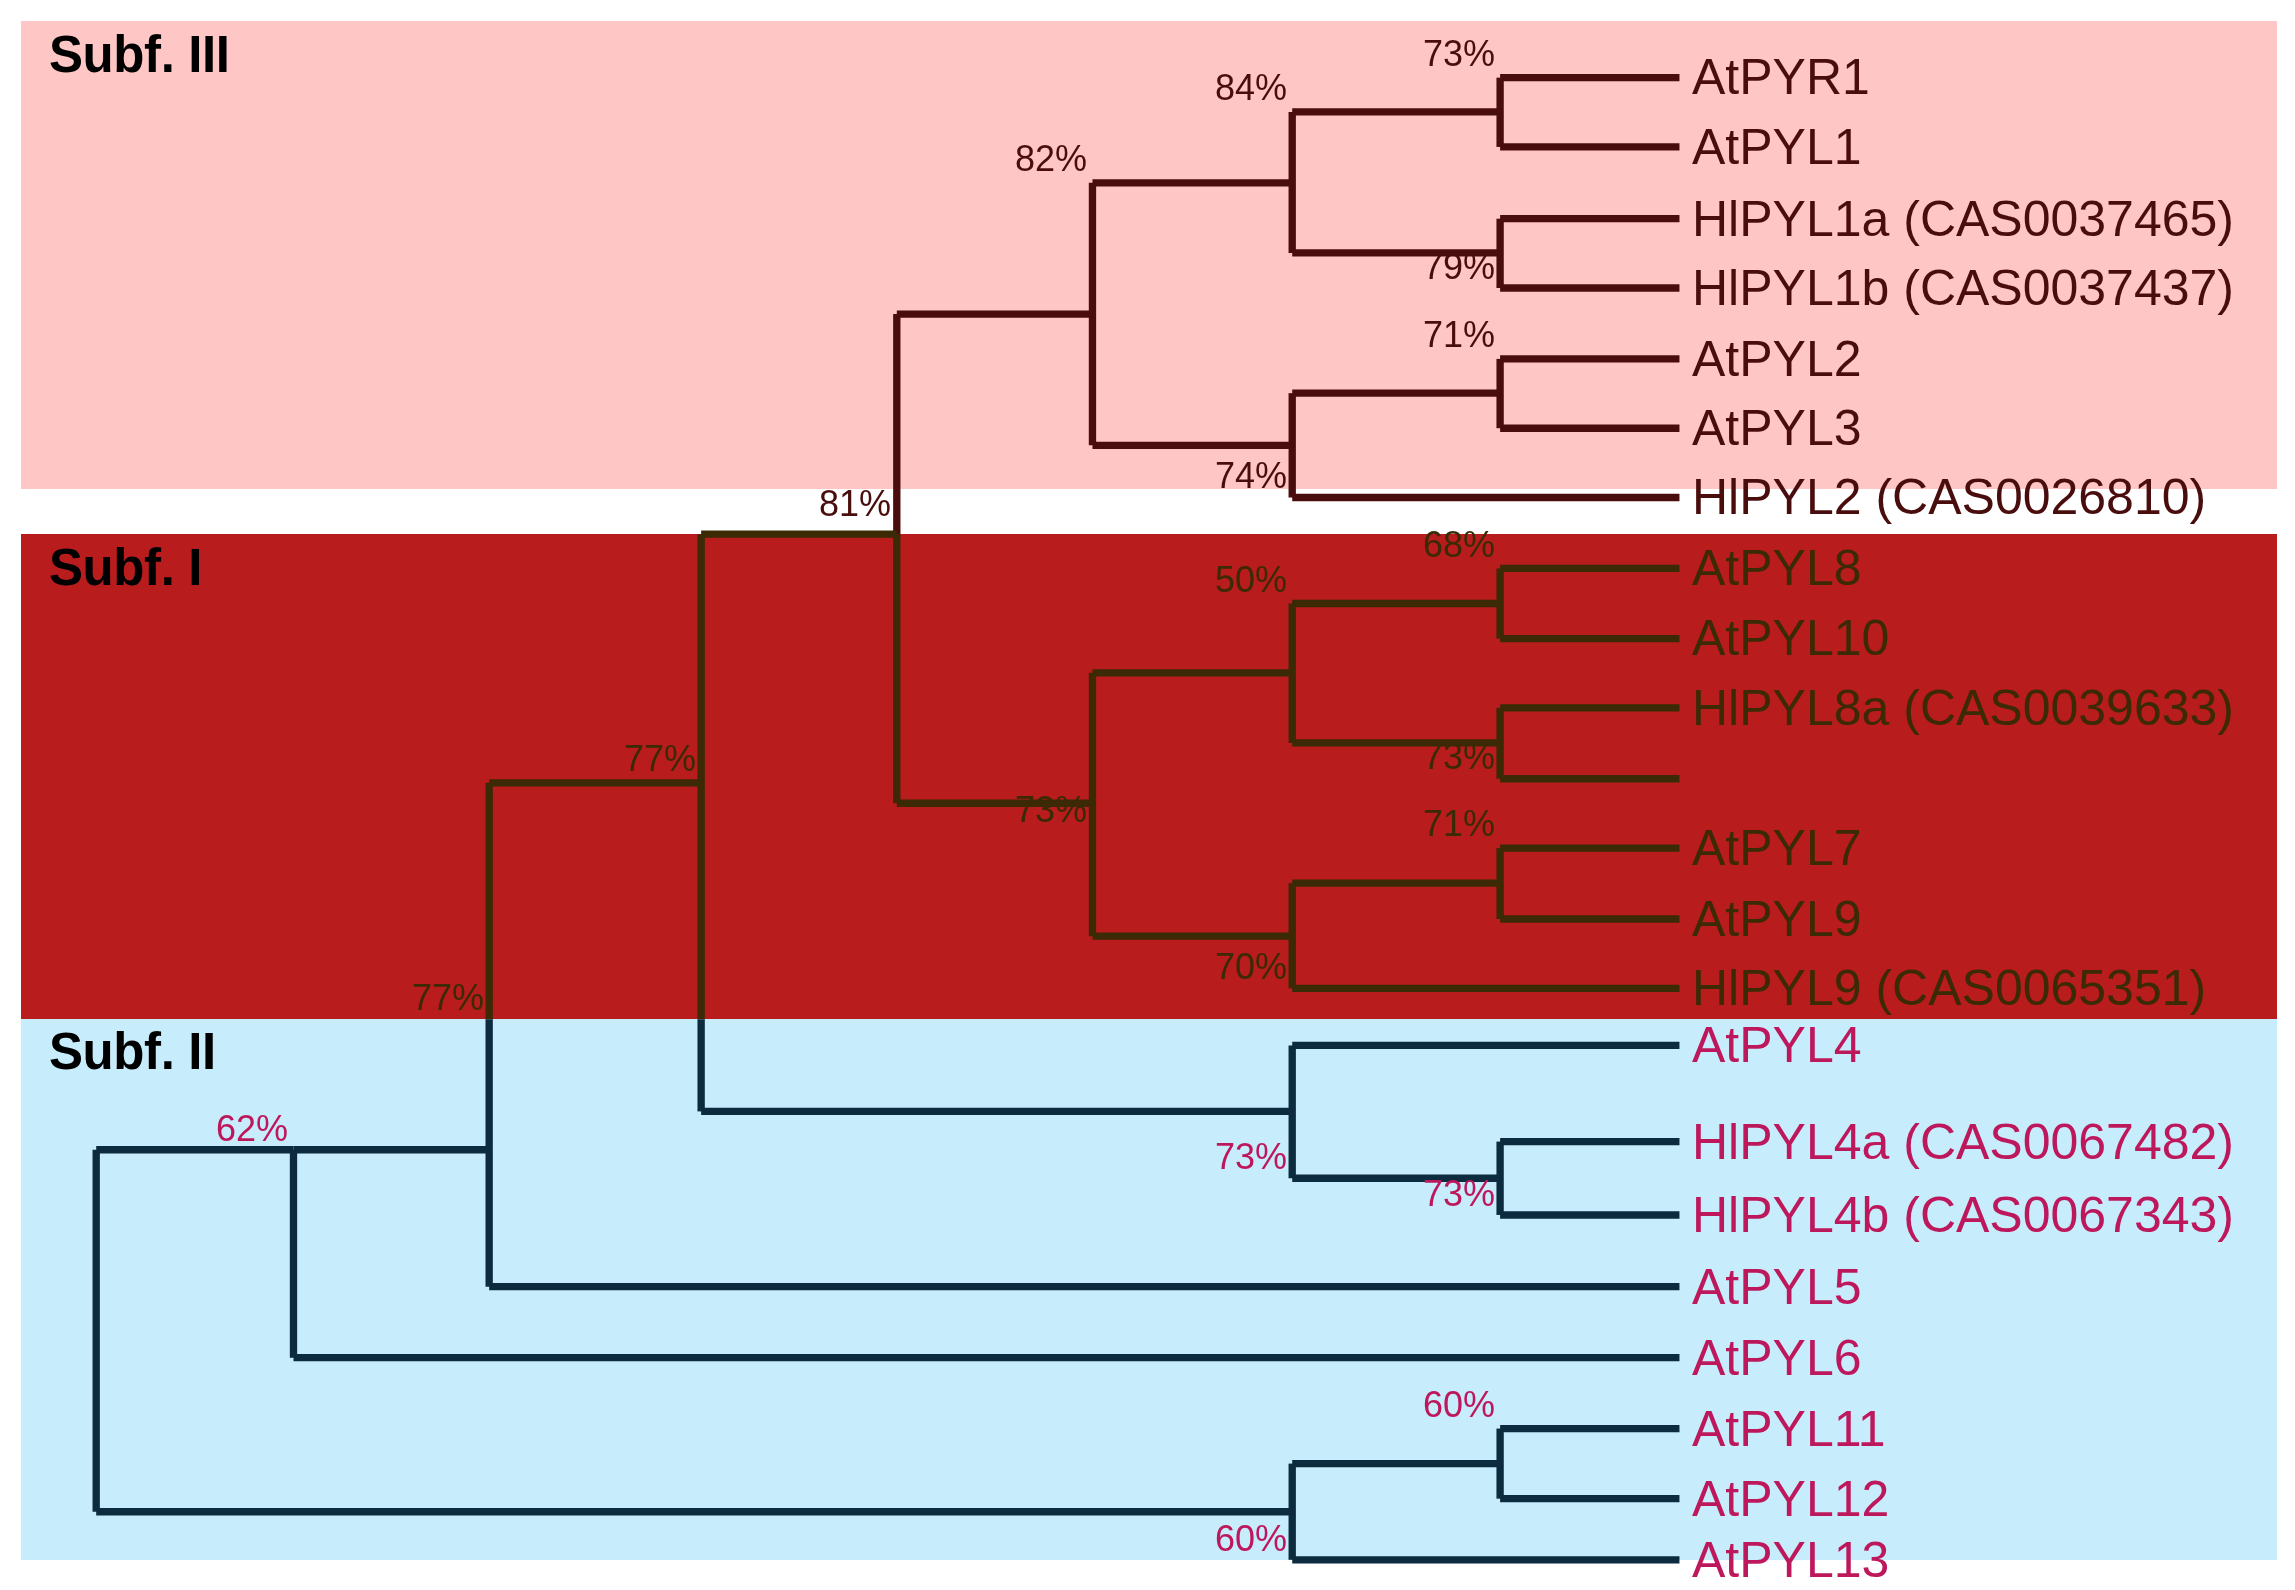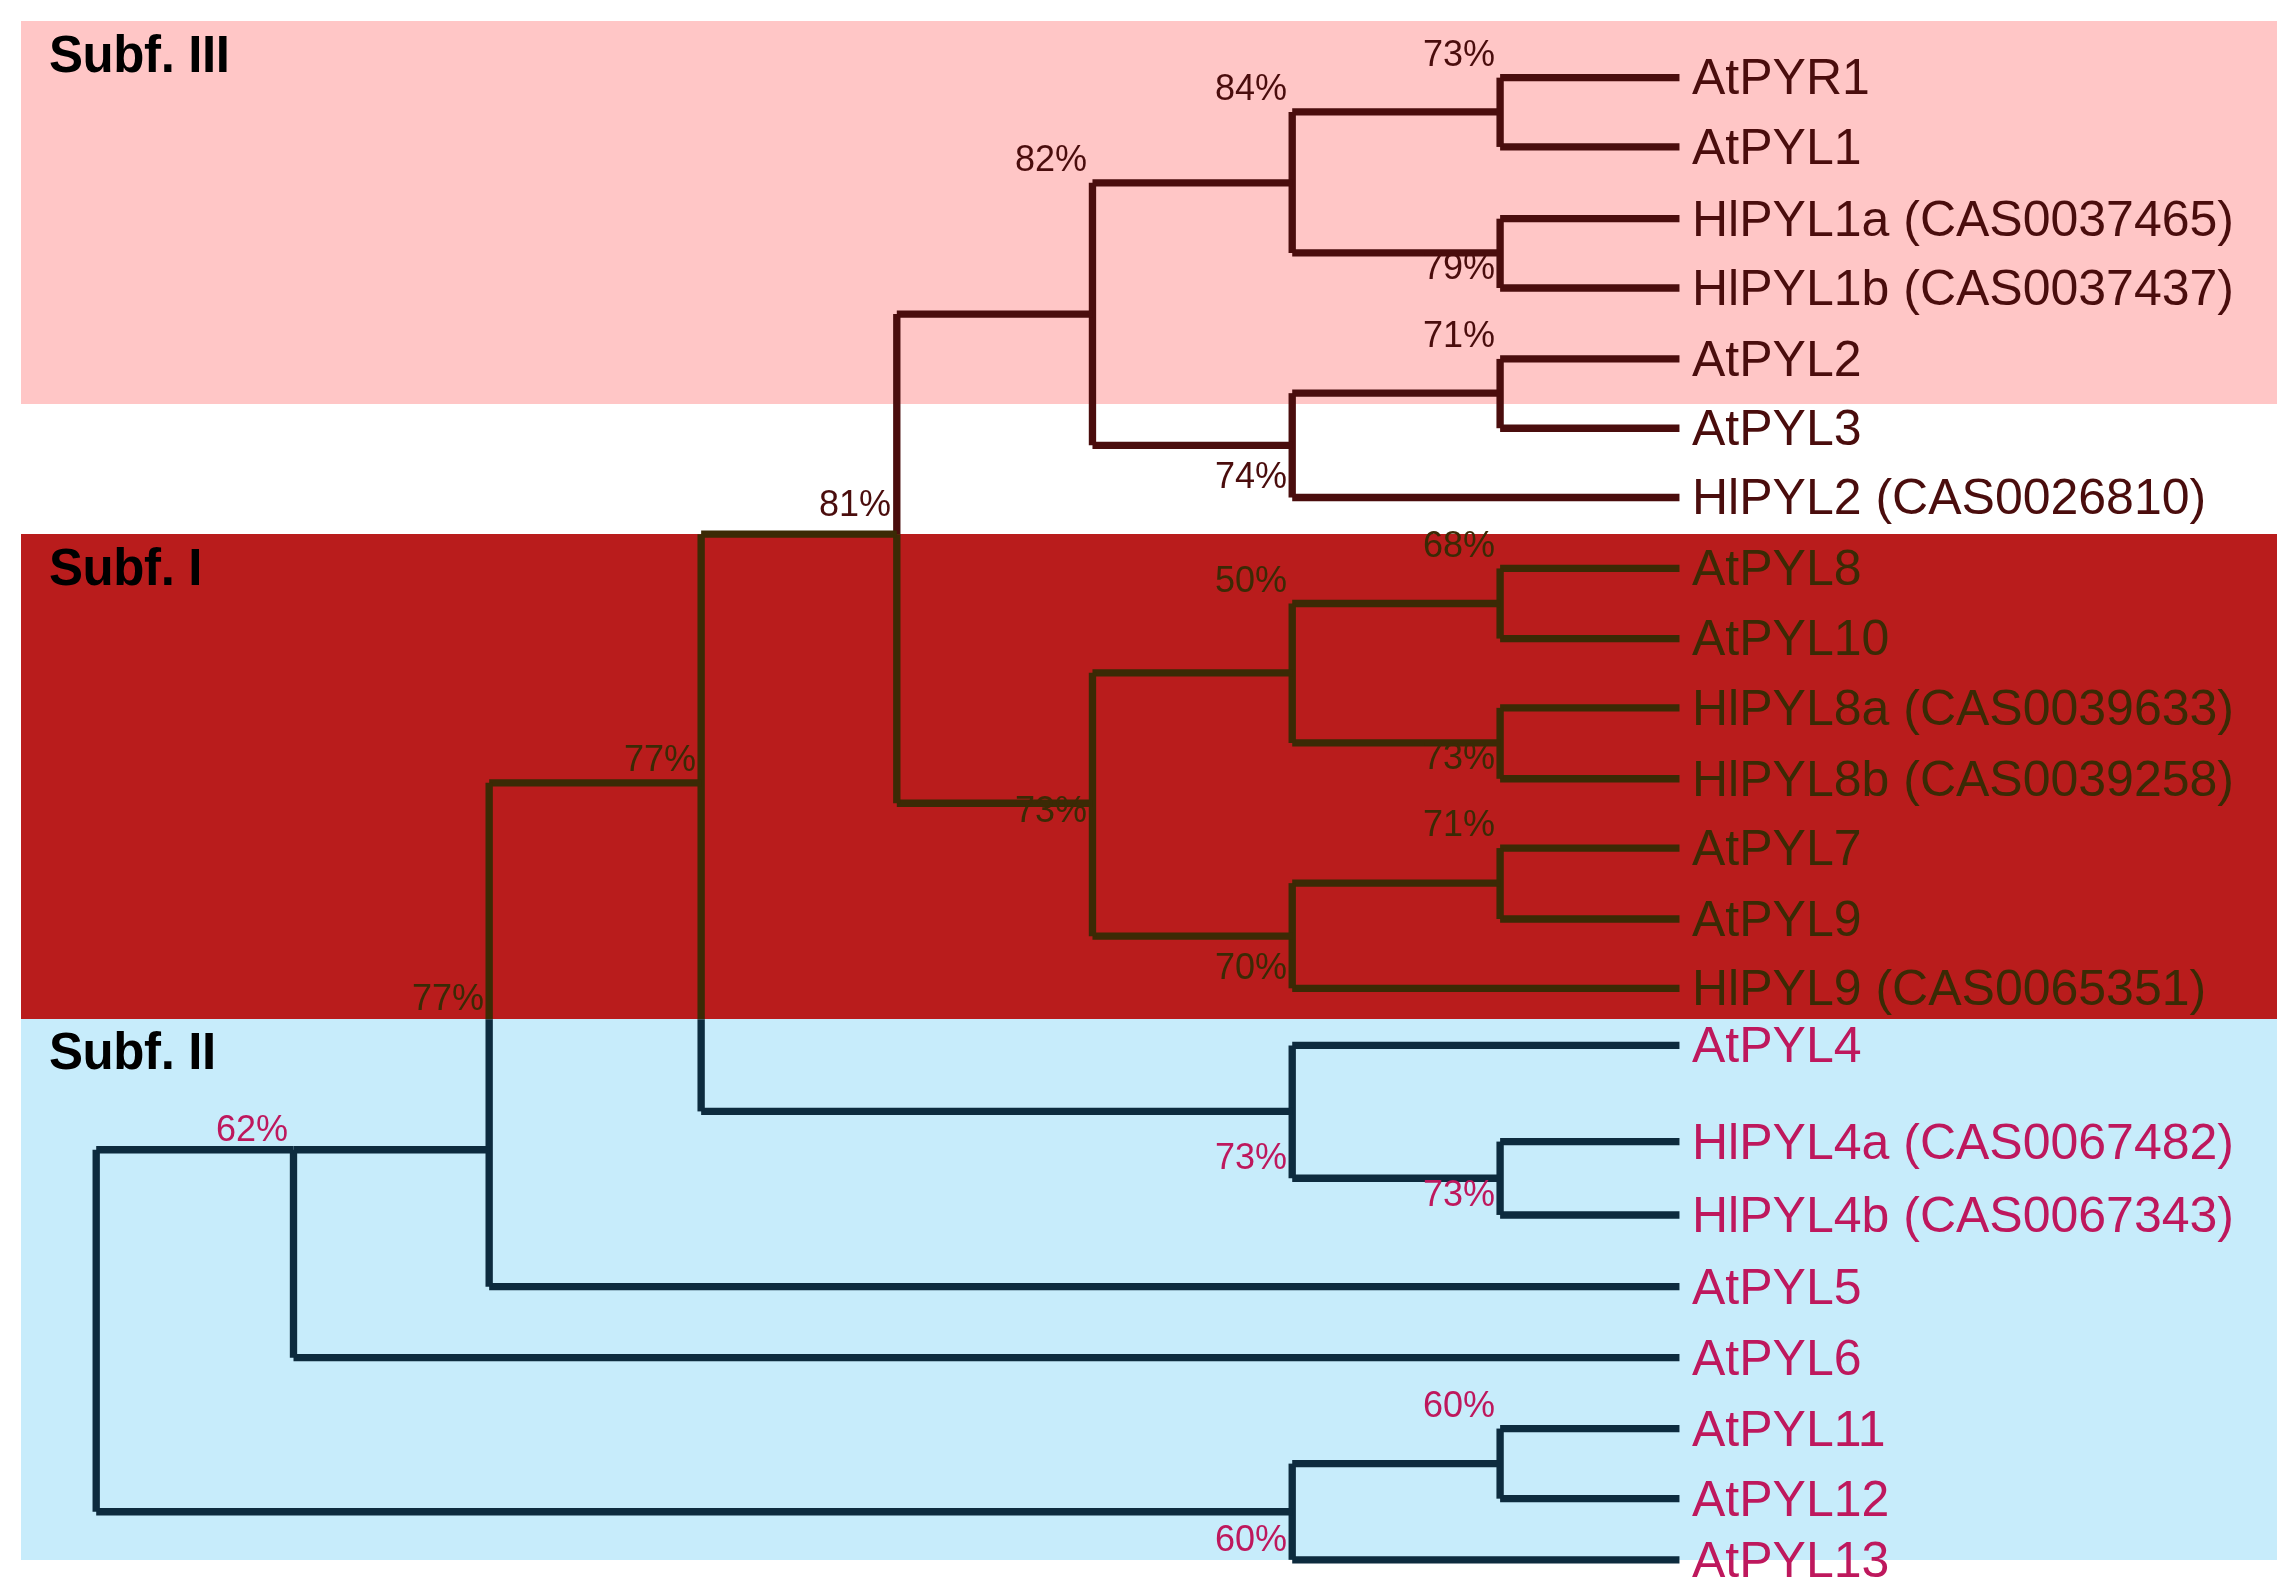--- a/index.html
+++ b/index.html
@@ -1,19 +1,19 @@
 <!DOCTYPE html>
 <html style="font-size:13px"><head>
 <meta charset="utf-8">
 <style>
   html,body{margin:0;padding:0;background:#ffffff;}
   body{font-family:"Liberation Sans",sans-serif;}
   #stage{position:relative;width:2295px;height:1591px;background:#fff;overflow:hidden;}
   .band{position:absolute;left:21px;width:2256px;}
-  #band-III{top:21px;height:383px;background:#ffc6c6;}
+  #band-III{top:21px;height:468px;background:#ffc6c6;}
   #band-I{top:534px;height:485px;background:#b91c1c;}
   #band-II{top:1019px;height:541px;background:#c7ecfb;}
   .band-label{position:absolute;font-weight:bold;font-size:51px;color:#000;
     left:28px;letter-spacing:-0.4px;line-height:1;}
   #lbl-III{top:8.2px;}
   #lbl-I{top:8.2px;}
   #lbl-II{top:6.5px;}
   svg#tree{position:absolute;left:0;top:0;width:2295px;height:1591px;}
   .leaf-label{position:absolute;font-size:50px;white-space:nowrap;line-height:1;
     transform:translateY(-50%);}
@@ -145,21 +145,20 @@
   <div class="leaf-label c3" style="left:1692px;top:147px">AtPYL1</div>
   <div class="leaf-label c3" style="left:1692px;top:219px">HlPYL1a (CAS0037465)</div>
   <div class="leaf-label c3" style="left:1692px;top:288px">HlPYL1b (CAS0037437)</div>
   <div class="leaf-label c3" style="left:1692px;top:359px">AtPYL2</div>
   <div class="leaf-label c3" style="left:1692px;top:428px">AtPYL3</div>
   <div class="leaf-label c3" style="left:1692px;top:497px">HlPYL2 (CAS0026810)</div>
 
   <div class="leaf-label c1" style="left:1692px;top:568px">AtPYL8</div>
   <div class="leaf-label c1" style="left:1692px;top:638px">AtPYL10</div>
   <div class="leaf-label c1" style="left:1692px;top:708px">HlPYL8a (CAS0039633)</div>
-  <div class="leaf-label c1" style="left:1692px;top:779px">HlPYL8b (CAS0039258)</div>
   <div class="leaf-label c1" style="left:1692px;top:848px">AtPYL7</div>
   <div class="leaf-label c1" style="left:1692px;top:919px">AtPYL9</div>
   <div class="leaf-label c1" style="left:1692px;top:988px">HlPYL9 (CAS0065351)</div>
 
   <div class="leaf-label c2" style="left:1692px;top:1045px">AtPYL4</div>
   <div class="leaf-label c2" style="left:1692px;top:1142px">HlPYL4a (CAS0067482)</div>
   <div class="leaf-label c2" style="left:1692px;top:1215px">HlPYL4b (CAS0067343)</div>
   <div class="leaf-label c2" style="left:1692px;top:1287px">AtPYL5</div>
   <div class="leaf-label c2" style="left:1692px;top:1358px">AtPYL6</div>
   <div class="leaf-label c2" style="left:1692px;top:1429px">AtPYL11</div>

